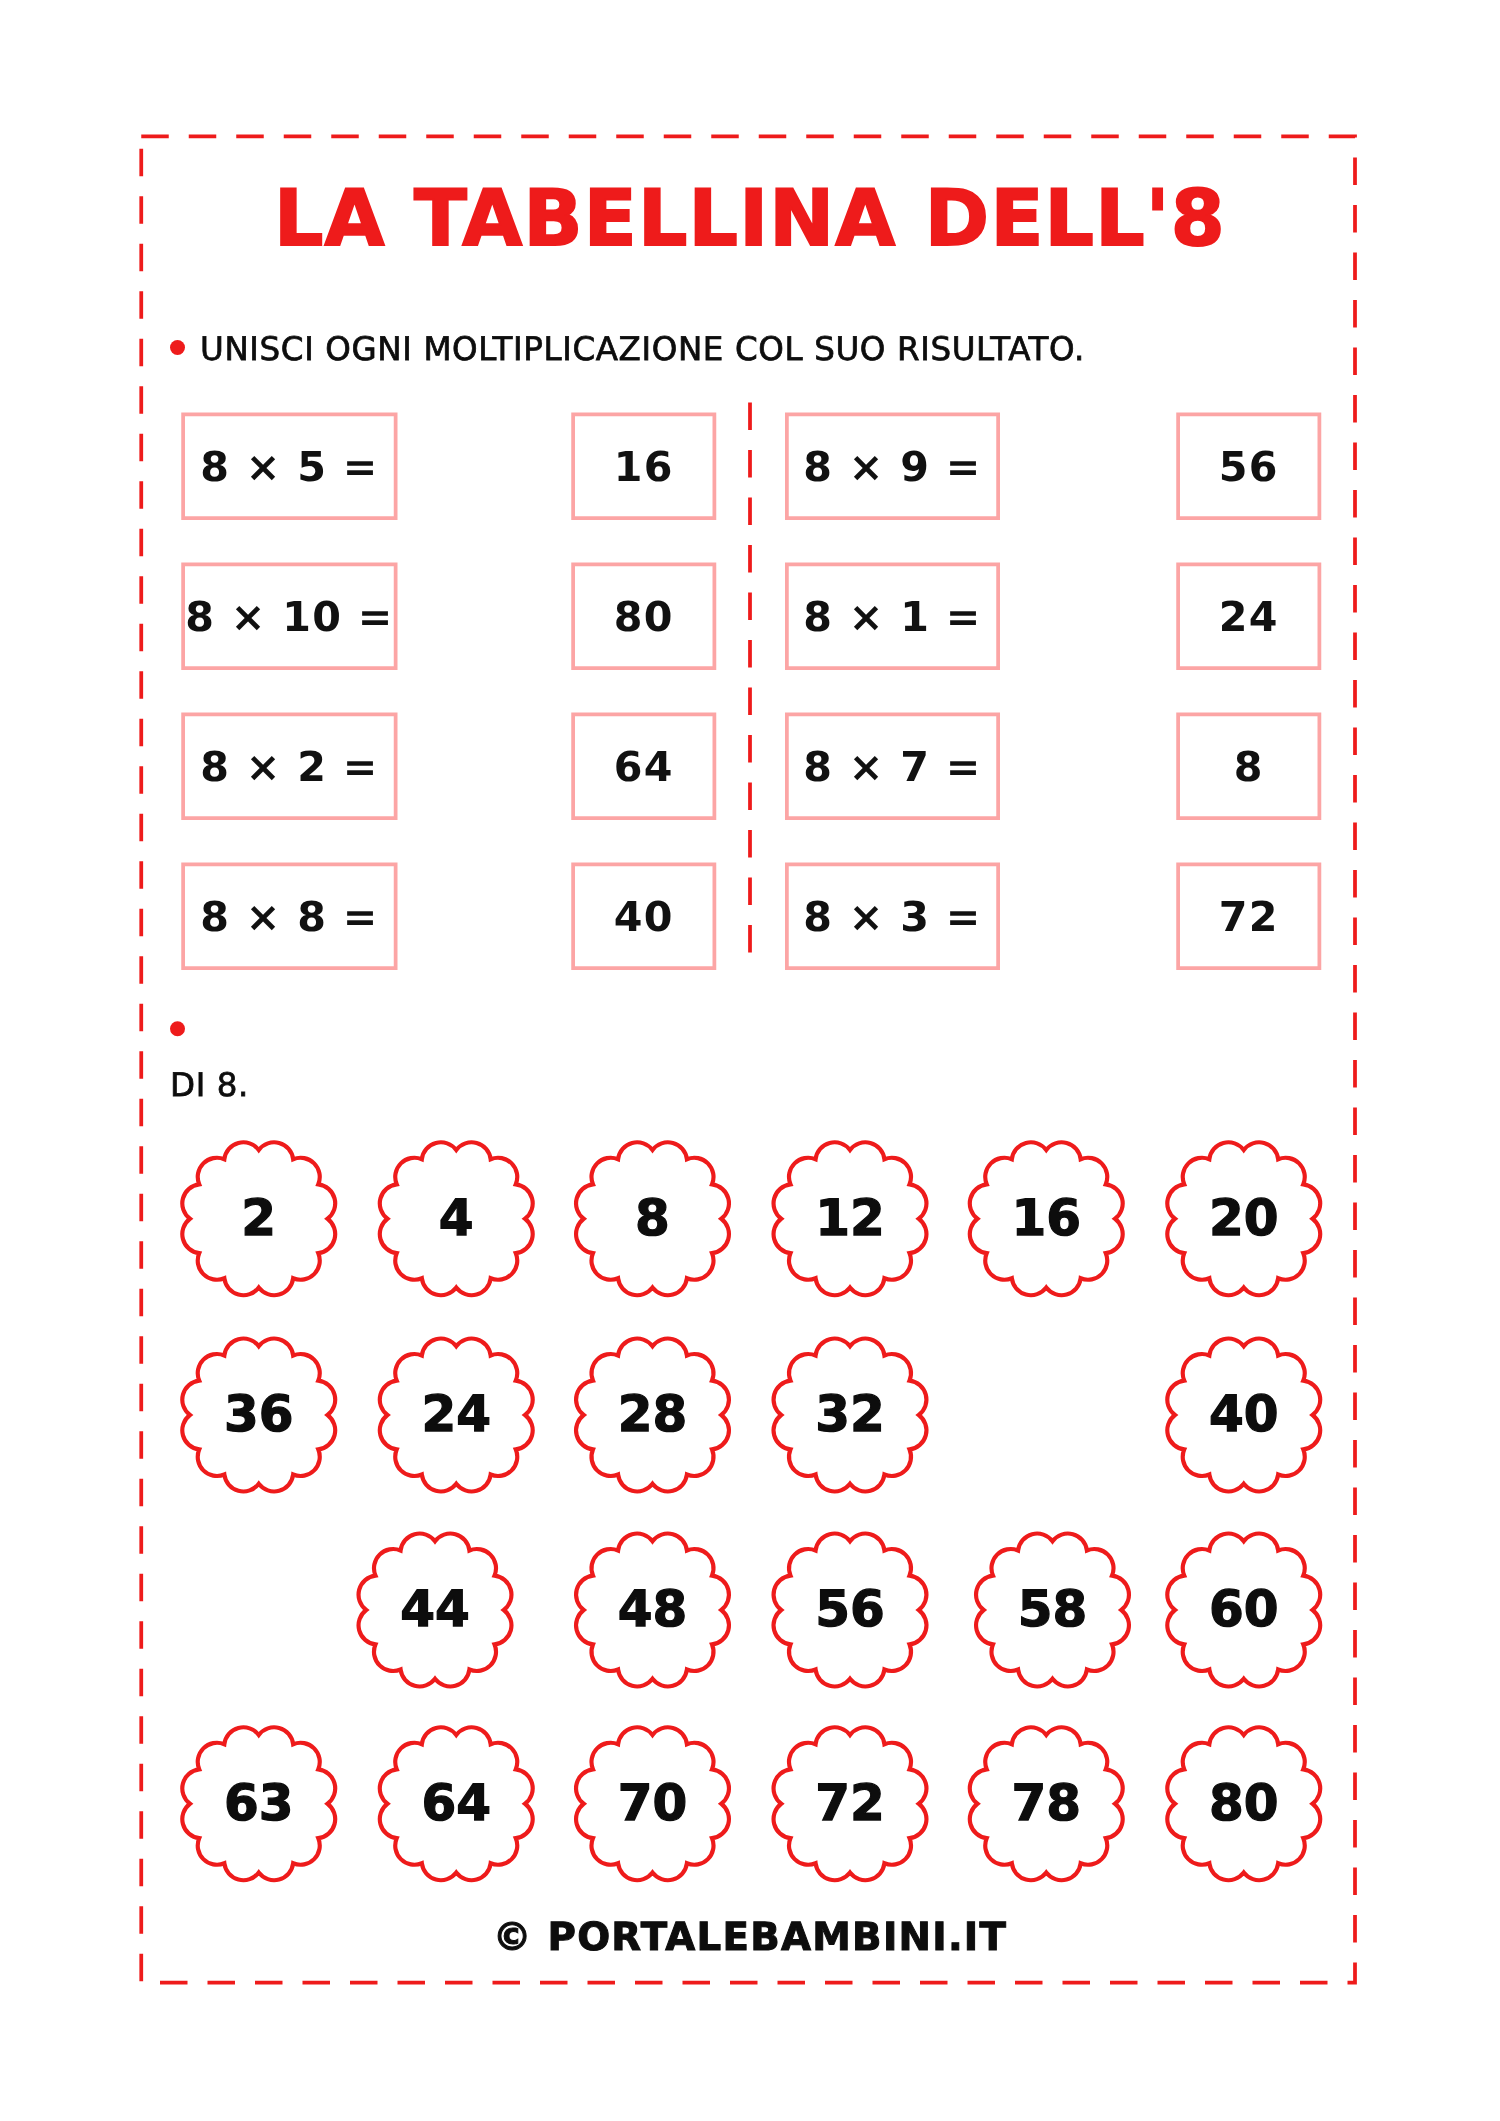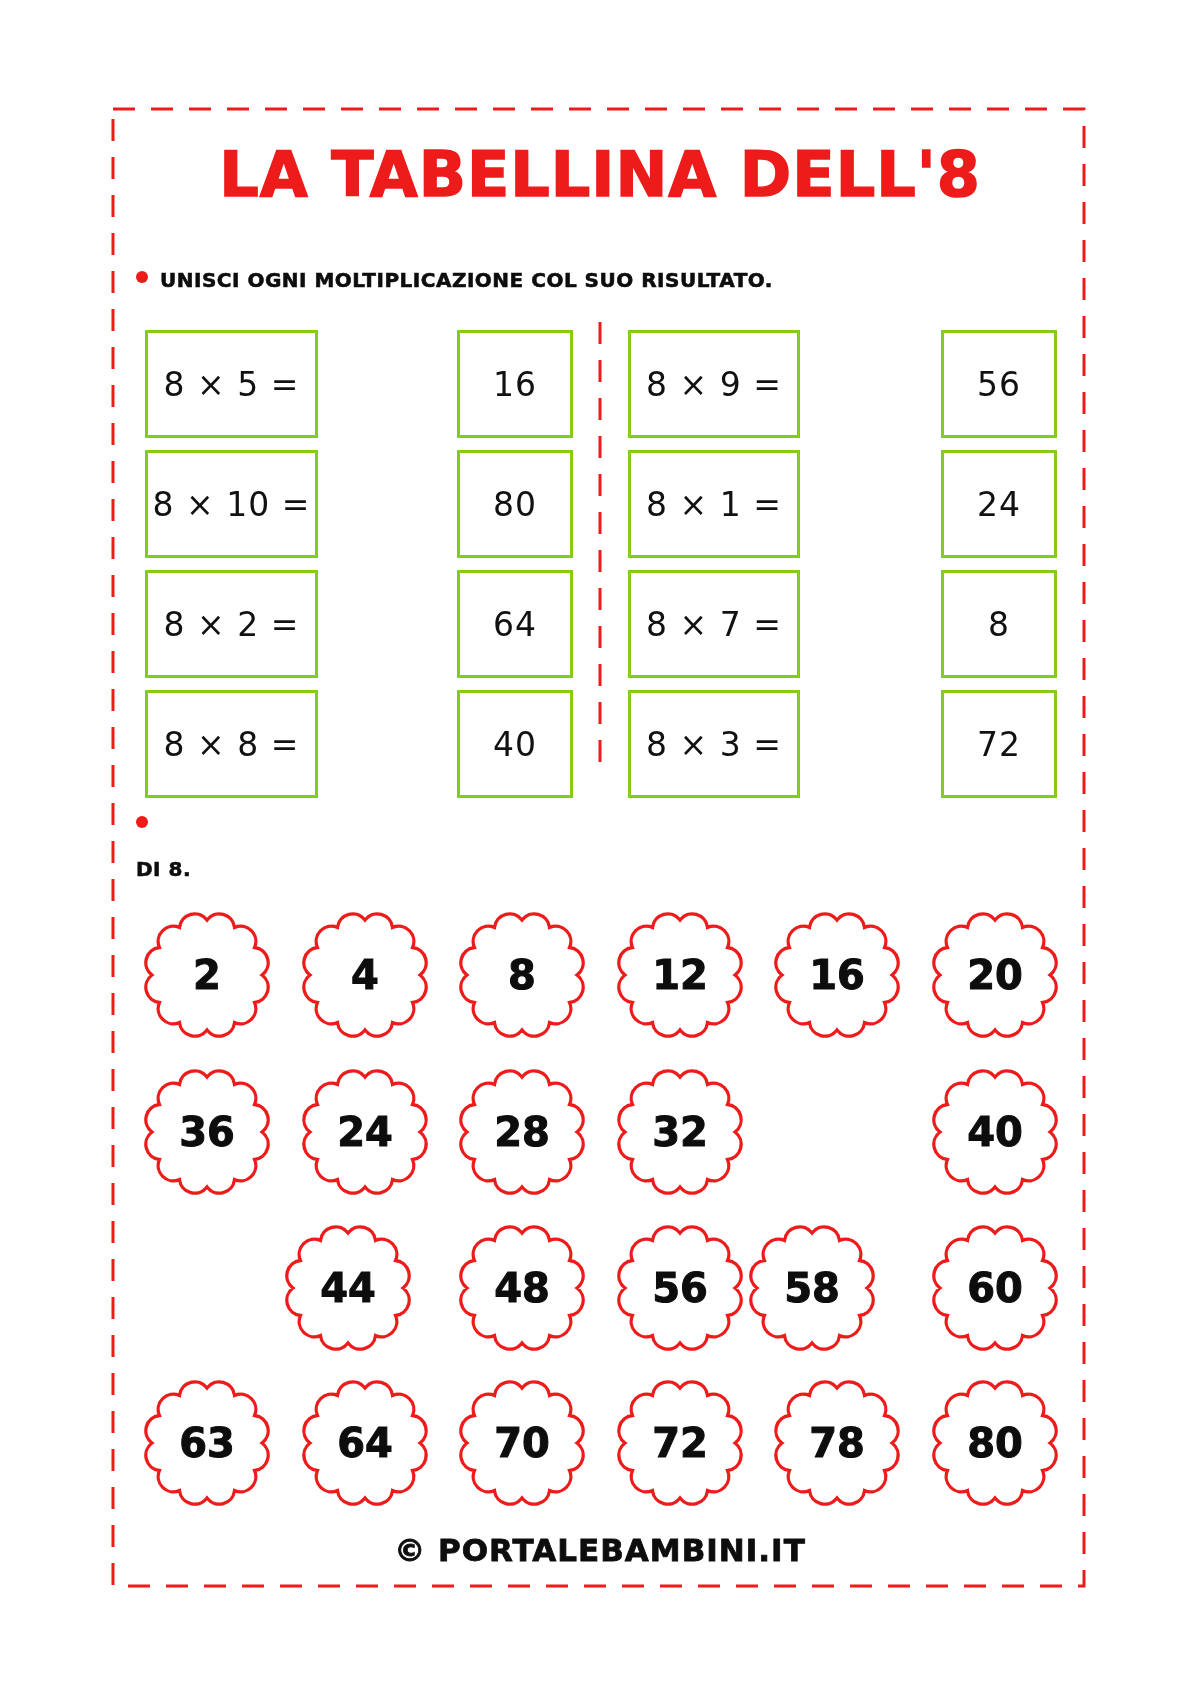--- a/index.html
+++ b/index.html
@@ -30,48 +30,48 @@
     font-weight: 700;
     letter-spacing: 1px;
     color: #ee1b1b;
     -webkit-text-stroke: 1.5px #ee1b1b;
     white-space: nowrap;
   }
 
   .instr {
     position: absolute;
     left: 136px;
-    font-size: 20px;
-    font-weight: 700;
+    font-size: 26px;
+    font-weight: 400;
     color: #0d0d0d;
     -webkit-text-stroke: 0.6px #0d0d0d;
     letter-spacing: 0.5px;
     white-space: nowrap;
     line-height: 44px;
   }
   .instr .dot {
     display: inline-block;
     width: 12px; height: 12px;
     border-radius: 50%;
     background: #ee1b1b;
     margin-right: 12px;
     vertical-align: 4px;
   }
   .instr2-line2 { margin-left: 0; }
 
   .mbox {
     position: absolute;
-    height: 108px;
-    border: 3px solid #84cc16;
+    height: 86px;
+    border: 3px solid #fca5a5;
     background: #ffffff;
     display: flex;
     align-items: center;
     justify-content: center;
     font-size: 33px;
-    font-weight: 400;
+    font-weight: 700;
     color: #111111;
     letter-spacing: 1px;
     white-space: nowrap;
   }
 
   .flower {
     position: absolute;
     width: 128px;
     height: 128px;
   }
@@ -232,21 +232,21 @@
         <use href="#flower-shape"></use>
       </svg>
       <span class="fnum">48</span>
     </div>
   <div class="flower" style="left:616px; top:1224px">
       <svg viewBox="0 0 100 100">
         <use href="#flower-shape"></use>
       </svg>
       <span class="fnum">56</span>
     </div>
-  <div class="flower" style="left:748px; top:1224px">
+  <div class="flower" style="left:778px; top:1224px">
       <svg viewBox="0 0 100 100">
         <use href="#flower-shape"></use>
       </svg>
       <span class="fnum">58</span>
     </div>
   <div class="flower" style="left:931px; top:1224px">
       <svg viewBox="0 0 100 100">
         <use href="#flower-shape"></use>
       </svg>
       <span class="fnum">60</span>

